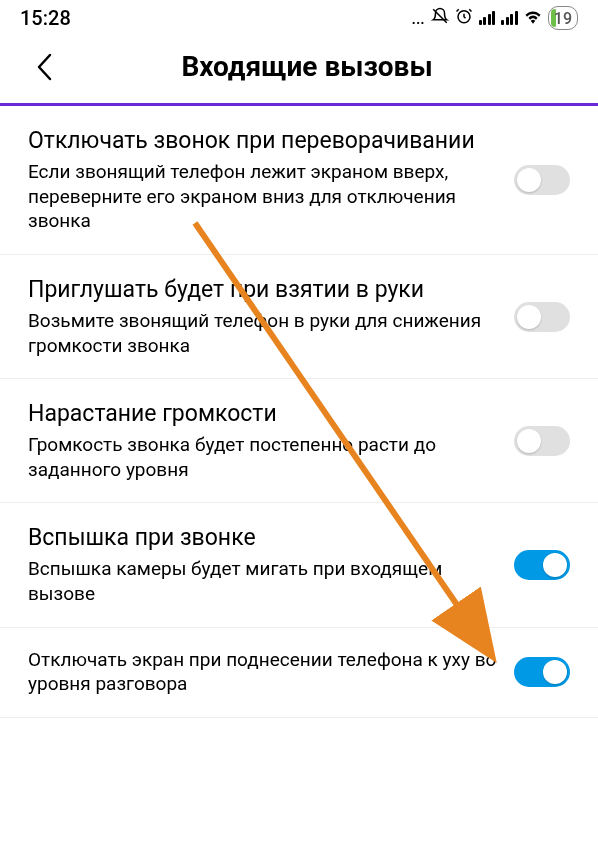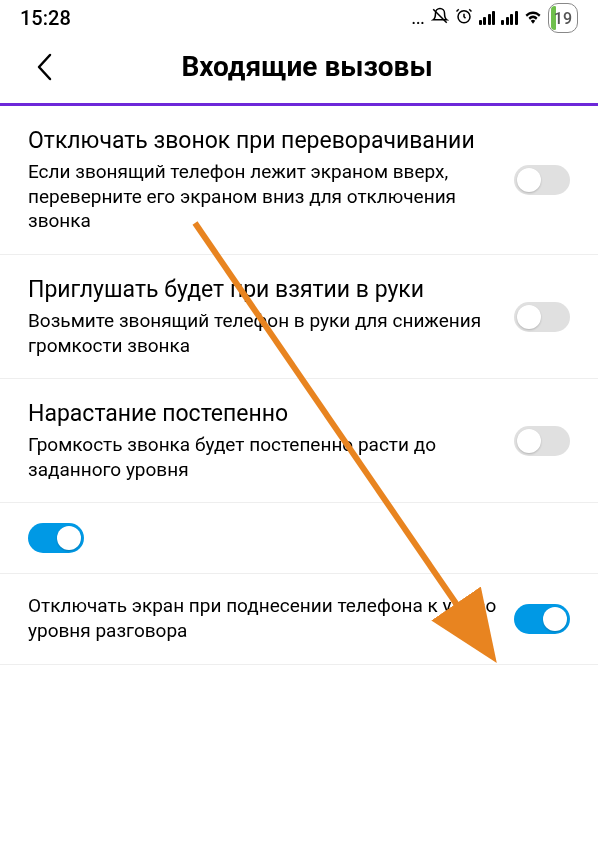--- a/index.html
+++ b/index.html
@@ -36,21 +36,21 @@
       font-size: 16px;
     }
     .battery-badge {
       border: 1.5px solid #888;
       border-radius: 10px;
       padding: 0 5px;
       font-size: 13px;
       color: #555;
       display: inline-flex;
       align-items: center;
-      height: 30px;
+      height: 24px;
       position: relative;
     }
     .battery-fill {
       position: absolute;
       left: 2px;
       top: 2px;
       bottom: 2px;
       width: 19%;
       background: #6fbf4b;
       border-radius: 6px 2px 2px 6px;
@@ -227,29 +227,33 @@
       <div class="setting-title">Приглушать будет при взятии в руки</div>
       <div class="setting-subtitle">Возьмите звонящий телефон в руки для снижения громкости звонка</div>
     </div>
     <div class="toggle off">
       <div class="toggle-knob"></div>
     </div>
   </div>
 
   <div class="setting-row">
     <div class="setting-text">
-      <div class="setting-title">Нарастание постепенно</div>
+      <div class="setting-title">Нарастание громкости</div>
       <div class="setting-subtitle">Громкость звонка будет постепенно расти до заданного уровня</div>
     </div>
     <div class="toggle off">
       <div class="toggle-knob"></div>
     </div>
   </div>
 
   <div class="setting-row">
+    <div class="setting-text">
+      <div class="setting-title">Вспышка при звонке</div>
+      <div class="setting-subtitle">Вспышка камеры будет мигать при входящем вызове</div>
+    </div>
     <div class="toggle on">
       <div class="toggle-knob"></div>
     </div>
   </div>
 
   <div class="setting-row">
     <div class="setting-text">
       <div class="setting-subtitle">Отключать экран при поднесении телефона к уху во уровня разговора</div>
     </div>
     <div class="toggle on">

